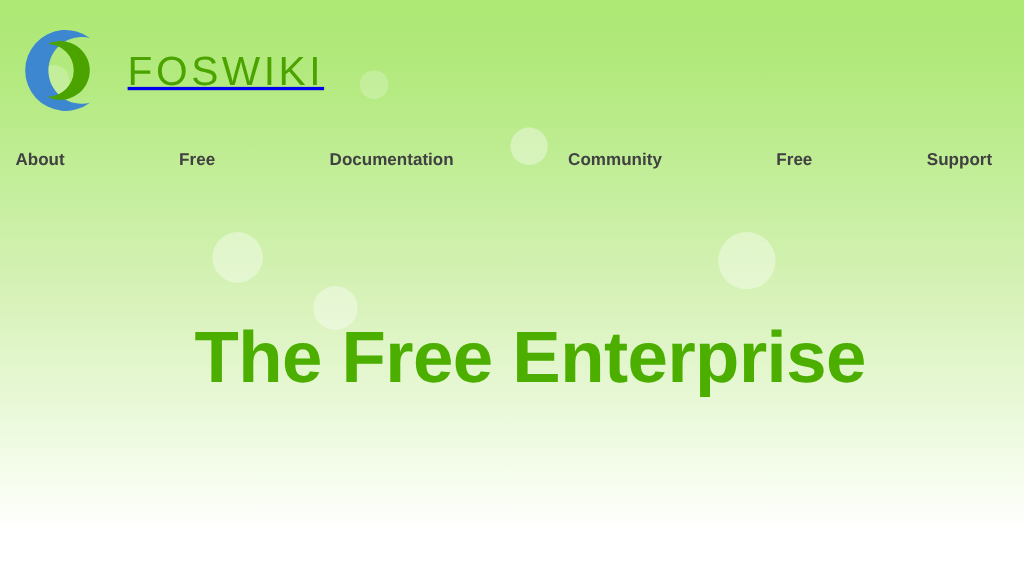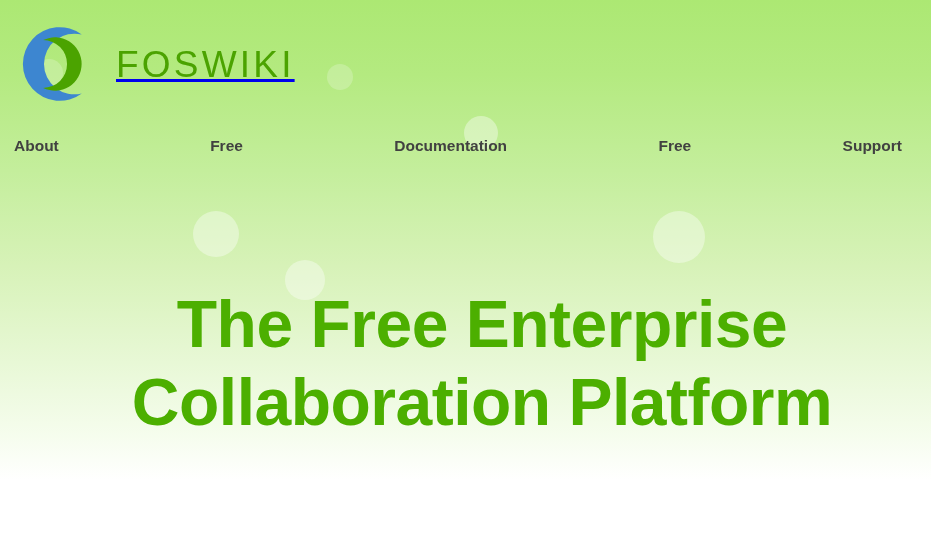--- a/index.html
+++ b/index.html
@@ -174,30 +174,32 @@
           <li>
             <a class="nav-link" href="#">About</a>
           </li>
           <li>
             <a class="nav-link" href="#">Free</a>
           </li>
           <li>
             <a class="nav-link" href="#">Documentation</a>
           </li>
           <li>
+            <a class="nav-link" href="#">Community</a>
+          </li>
+          <li>
             <a class="nav-link" href="#">Free</a>
           </li>
           <li>
             <a class="nav-link" href="#">Support</a>
           </li>
         </ul>
     </nav>
 
   </header>
 
   <section id="hero">
     <h1 id="hero-title">
       <span class="line">The Free Enterprise</span>
-      <span class="line">Collaboration Platform</span>
     </h1>
   </section>
 
 </div>
 
 </body></html>

